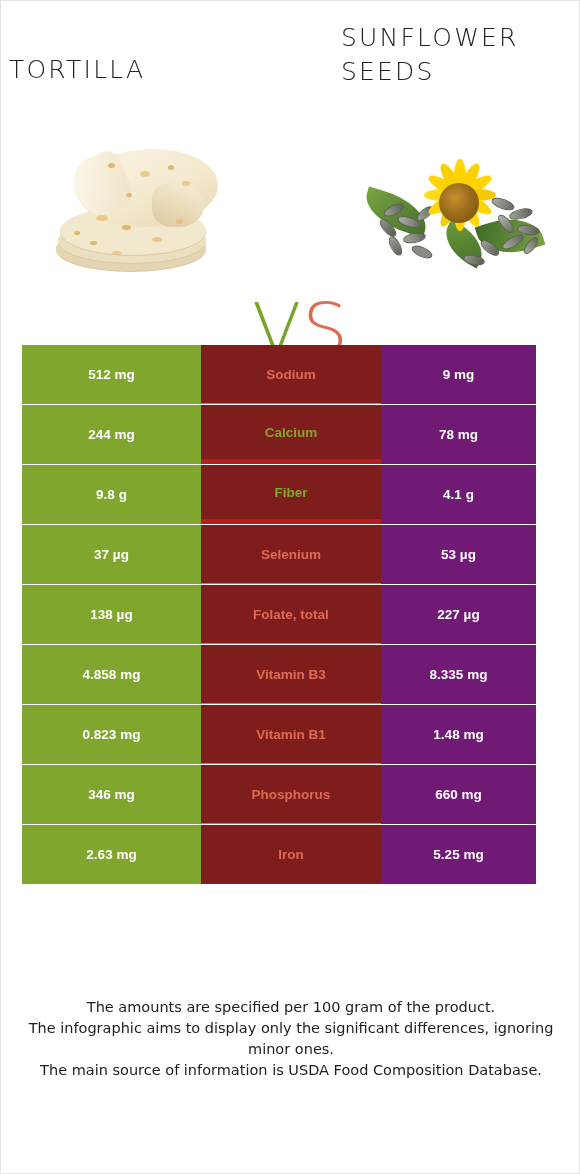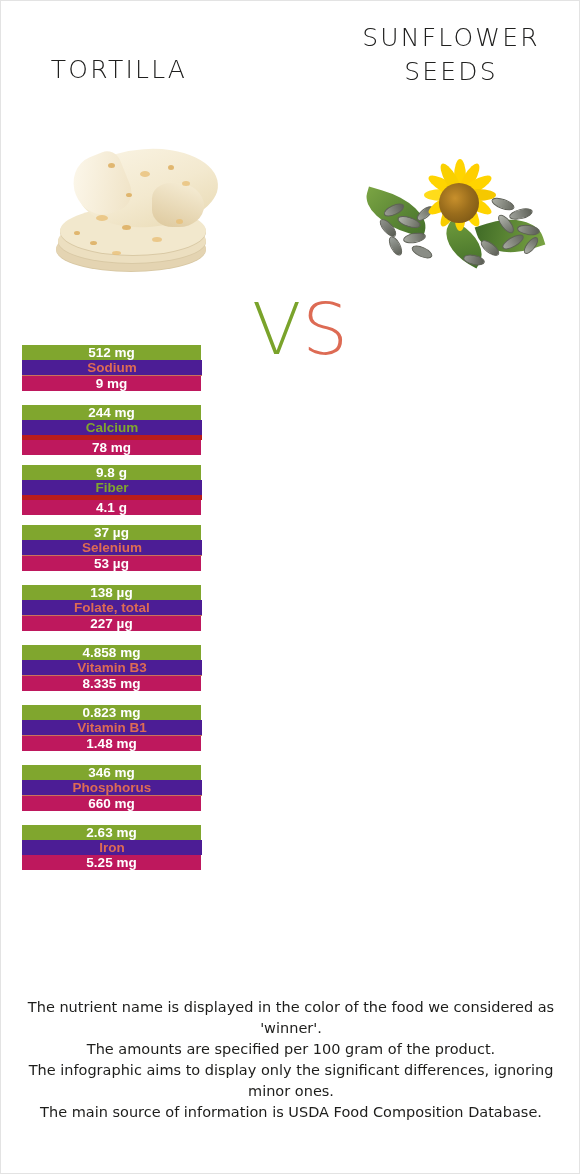--- a/index.html
+++ b/index.html
@@ -16,21 +16,20 @@
   
   .header{
     position:absolute;left:0;top:0;width:580px;height:122px;
   }
   .title{
     position:absolute;
     font-weight:300;
     font-size:25px;
     letter-spacing:2.2px;
     color:#20201f;
-    text-align:center;
     line-height:34px;
     font-family:"DejaVu Sans",sans-serif;
     -webkit-font-smoothing:antialiased;
   }
   .title-left{left:8px;top:52px;width:220px;}
   .title-right{left:340px;top:20px;width:220px;}
 
   
   .hero{position:absolute;left:0;top:122px;width:580px;height:200px;}
 
@@ -50,46 +49,45 @@
 
   
   .table{
     position:absolute;left:21px;top:344px;width:538px;
   }
   .row{
     display:flex;
     height:59px;
     margin-bottom:1px;
     position:relative;
-    flex-direction:column;
   }
   .row:last-child{margin-bottom:0;}
   .cell{
     display:flex;align-items:center;justify-content:center;
     font-size:13.5px;
     font-weight:bold;
     box-sizing:border-box;
   }
   .cell-left{
     width:179px;
     background:#80a62e;
     color:#ffffff;
   }
   .cell-mid{
     width:180px;
-    background:#4c1d95;
+    background:#7f1d1d;
     font-size:13.5px;
     font-weight:bold;
   }
   .cell-mid.green{color:#80a62e;border-bottom:5px solid #b91c1c;}
   .cell-mid.orange{color:#dd6b54;border-bottom:1px solid #c9735a;}
   .row:last-child .cell-mid{border-bottom:none;}
   .cell-right{
-    width:179px;
-    background:#be185d;
+    width:155px;
+    background:#701a75;
     color:#ffffff;
   }
 
   
   .footer{
     position:absolute;left:14px;top:996px;width:552px;
     text-align:center;
     font-size:14.5px;
     line-height:21px;
     color:#1d1d1b;
@@ -253,17 +251,16 @@
       <div class="cell cell-right">660 mg</div>
     </div>
     <div class="row">
       <div class="cell cell-left">2.63 mg</div>
       <div class="cell cell-mid orange">Iron</div>
       <div class="cell cell-right">5.25 mg</div>
     </div>
   </div>
 
 <div class="footer">
-  <p>The nutrient name is displayed in the color of the food we considered as 'winner'.</p>
   <p>The amounts are specified per 100 gram of the product.</p>
   <p>The infographic aims to display only the significant differences, ignoring minor ones.</p>
   <p>The main source of information is USDA Food Composition Database.</p>
 </div>
 
 </body></html>

